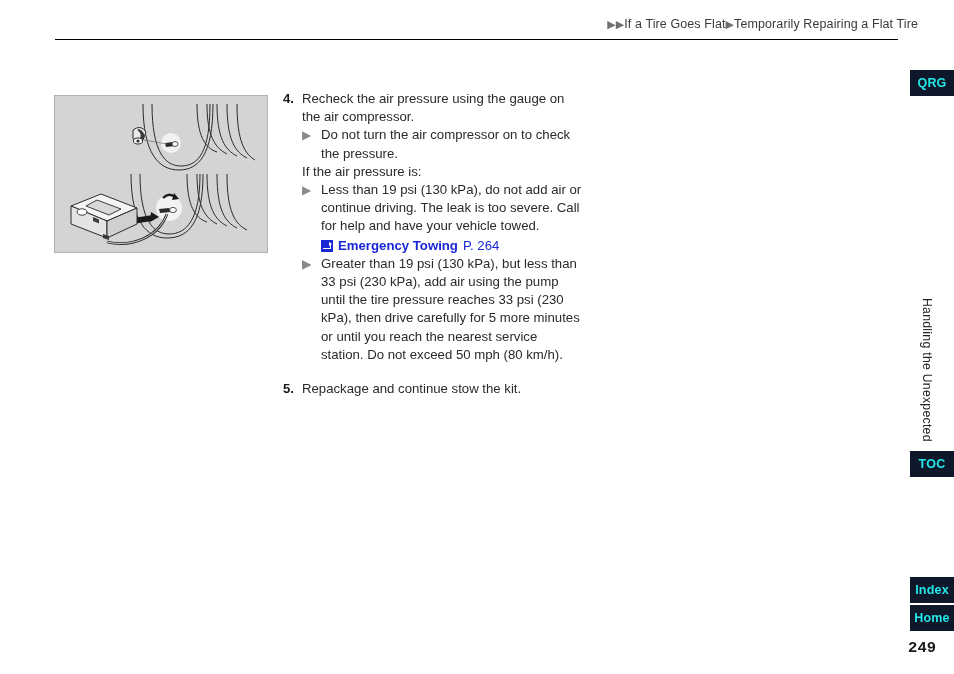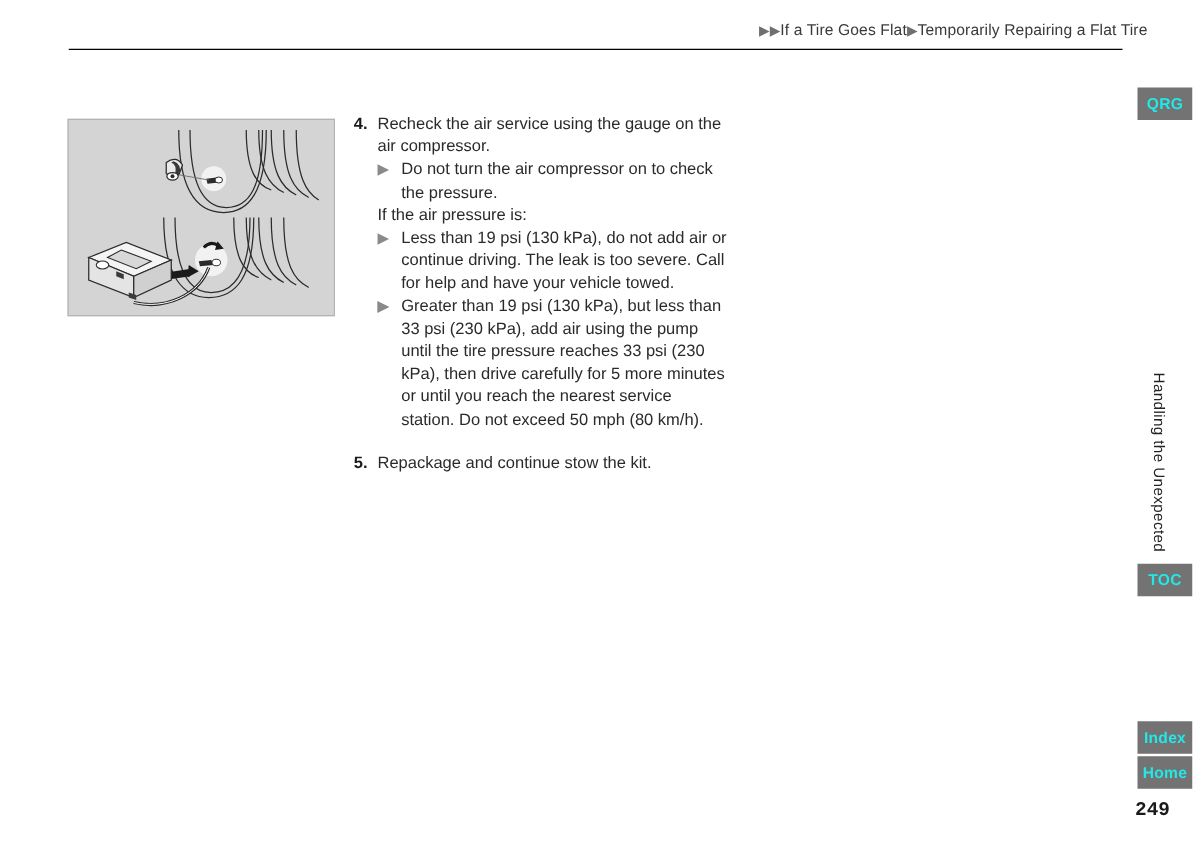--- a/index.html
+++ b/index.html
@@ -162,21 +162,21 @@
     right: 0;
     top: 0;
     width: 54px;
     height: 674px;
   }
   .side-btn {
     position: absolute;
     left: 10px;
     width: 44px;
     height: 26px;
-    background: #737373;
+    background: #0f172a;
     color: #22e8e8;
     font-size: 12.5px;
     font-weight: bold;
     display: flex;
     align-items: center;
     justify-content: center;
     box-sizing: border-box;
     letter-spacing: 0.2px;
   }
   #btn-qrg   { top: 70px; }
@@ -294,35 +294,40 @@
 
       <path d="M48 138 l6 2 l0 4 l-6 -2 z" fill="#3a3a3a"></path>
     </g>
   </svg>
 </div>
 
 <div class="content">
 
   <div class="step">
     <span class="step-num">4.</span>
-    <span class="step-text">Recheck the air service using the gauge on the air compressor.</span>
+    <span class="step-text">Recheck the air pressure using the gauge on the air compressor.</span>
   </div>
 
   <div class="bullet">
     <span class="tri-mark">▶</span>
     <span>Do not turn the air compressor on to check the pressure.</span>
   </div>
 
   <div class="plain-line">If the air pressure is:</div>
 
   <div class="bullet">
     <span class="tri-mark">▶</span>
     <span>Less than 19 psi (130 kPa), do not add air or continue driving. The leak is too severe. Call for help and have your vehicle towed.</span>
   </div>
 
+  <div class="ref-link">
+    <span class="ref-icon"></span>
+    <span class="ref-title">Emergency Towing</span>
+    <span class="ref-page">P. 264</span>
+  </div>
 
   <div class="bullet">
     <span class="tri-mark">▶</span>
   </div>
 
   <div class="bullet">
     <span class="tri-mark">▶</span>
     <span>Greater than 19 psi (130 kPa), but less than 33 psi (230 kPa), add air using the pump until the tire pressure reaches 33 psi (230 kPa), then drive carefully for 5 more minutes or until you reach the nearest service station. Do not exceed 50 mph (80 km/h).</span>
   </div>
 

